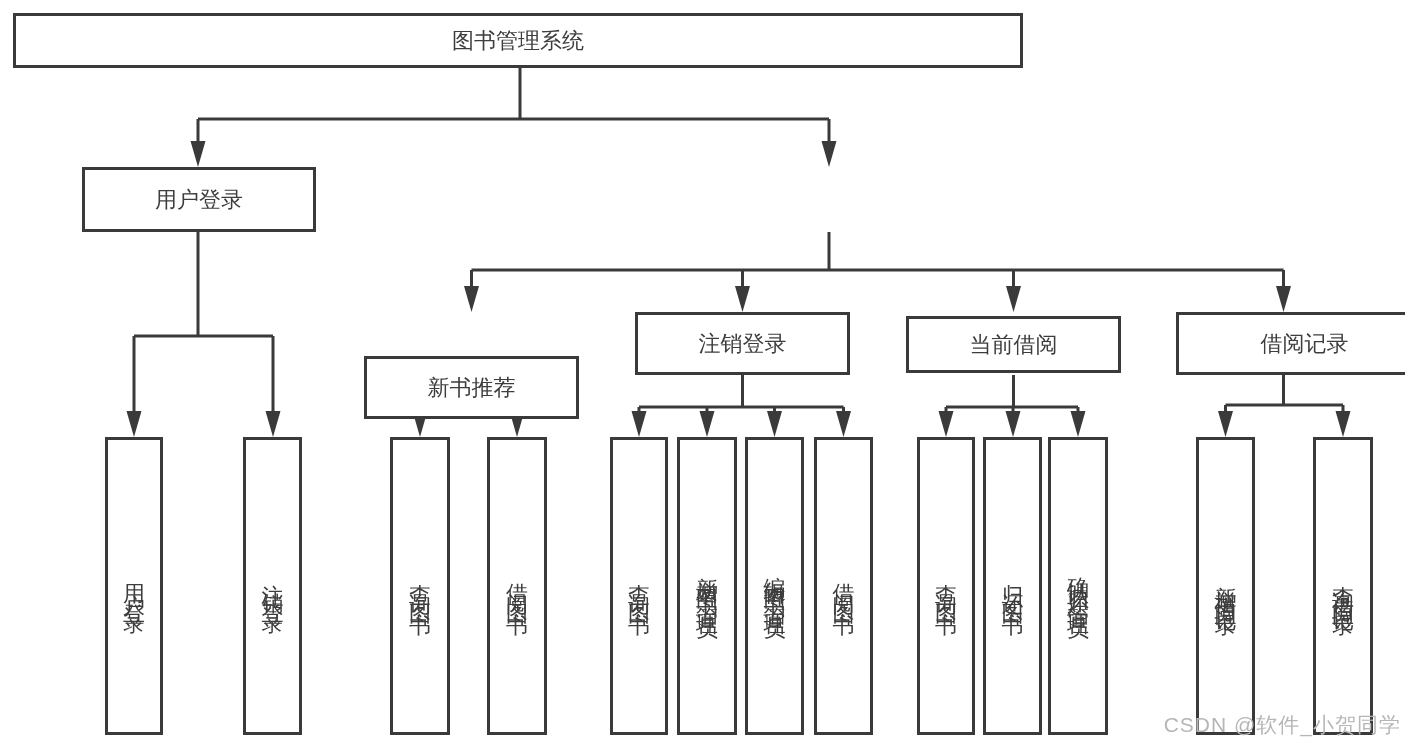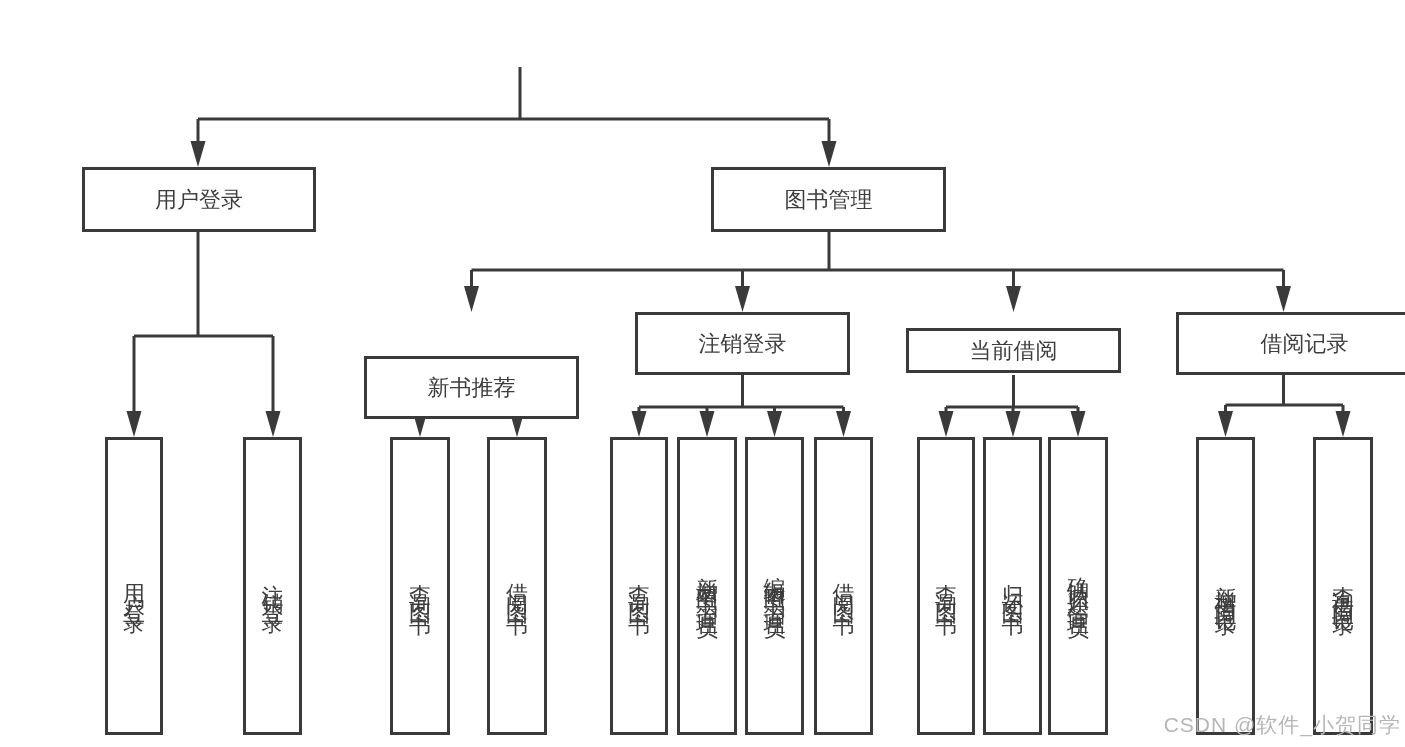--- a/index.html
+++ b/index.html
@@ -83,35 +83,35 @@
     <path class="line" d="M1013.5 375 V407 M946 407 H1078 M946 407 V413 M1013 407 V413 M1078 407 V413"></path>
     <path class="arrow" d="M938.5 411 H953.5 L946 437 Z"></path>
     <path class="arrow" d="M1005.5 411 H1020.5 L1013 437 Z"></path>
     <path class="arrow" d="M1070.5 411 H1085.5 L1078 437 Z"></path>
 
     <path class="line" d="M1283.5 375 V405 M1225.5 405 H1343 M1225.5 405 V413 M1343 405 V413"></path>
     <path class="arrow" d="M1218 411 H1233 L1225.5 437 Z"></path>
     <path class="arrow" d="M1335.5 411 H1350.5 L1343 437 Z"></path>
   </svg>
 
+  <div class="node" style="left:13px;top:13px;width:1010px;height:55px;">
+    <span class="hlabel">图书管理系统</span>
+  </div>
 
   <div class="node" style="left:82px;top:167px;width:234px;height:65px;">
     <span class="hlabel">用户登录</span>
-  </div>
-  <div class="node" style="left:711px;top:167px;width:235px;height:65px;">
-    <span class="hlabel">图书管理</span>
   </div>
 
   <div class="node" style="left:364px;top:312px;width:215px;height:63px;margin-top:44px;">
     <span class="hlabel">新书推荐</span>
   </div>
   <div class="node" style="left:635px;top:312px;width:215px;height:63px;">
     <span class="hlabel">注销登录</span>
   </div>
-  <div class="node" style="left:906px;top:328px;width:215px;height:45px;">
+  <div class="node" style="left:906px;top:316px;width:215px;height:57px;">
     <span class="hlabel">当前借阅</span>
   </div>
   <div class="node" style="left:1176px;top:312px;width:257px;height:63px;">
     <span class="hlabel">借阅记录</span>
   </div>
 
   <div class="node leaf" style="left:105px;top:437px;width:58px;height:298px;">
     <span class="vlabel">用户登录</span>
   </div>
   <div class="node leaf" style="left:243px;top:437px;width:59px;height:298px;">

